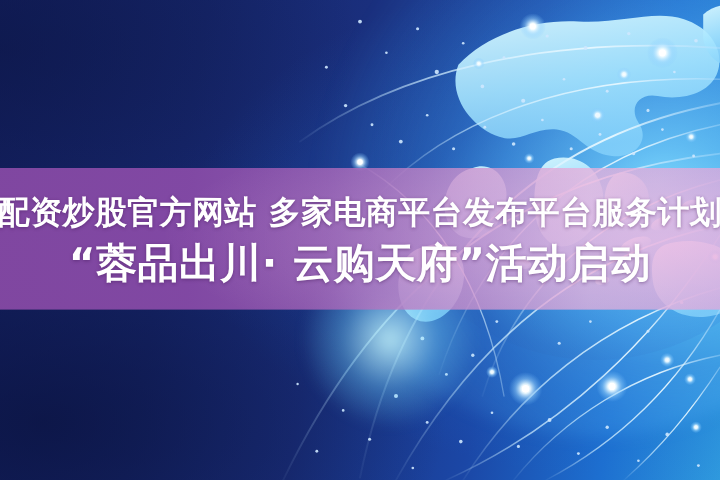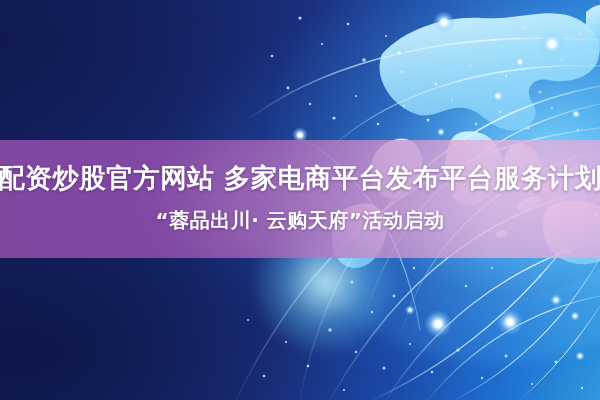--- a/index.html
+++ b/index.html
@@ -53,21 +53,21 @@
     position:absolute;left:0;right:0;top:140px;height:118px;
     display:flex;flex-direction:column;align-items:center;justify-content:center;
     gap:2px;
   }
   .tline{
     color:#ffffff;font-weight:700;font-size:27px;line-height:40px;
     letter-spacing:0.5px;white-space:nowrap;
     text-shadow:0 1px 3px rgba(60,20,80,0.45);
   }
   #line1{font-size:26.5px;}
-  #line2{font-size:20px;}
+  #line2{font-size:34px;}
   .dot{fill:#cfe8ff;}
 </style>
 </head>
 <body>
 
 <div id="stage">
 
   <div class="layer" id="bg-base"></div>
   <div class="layer" id="bg-vignette"></div>
 

